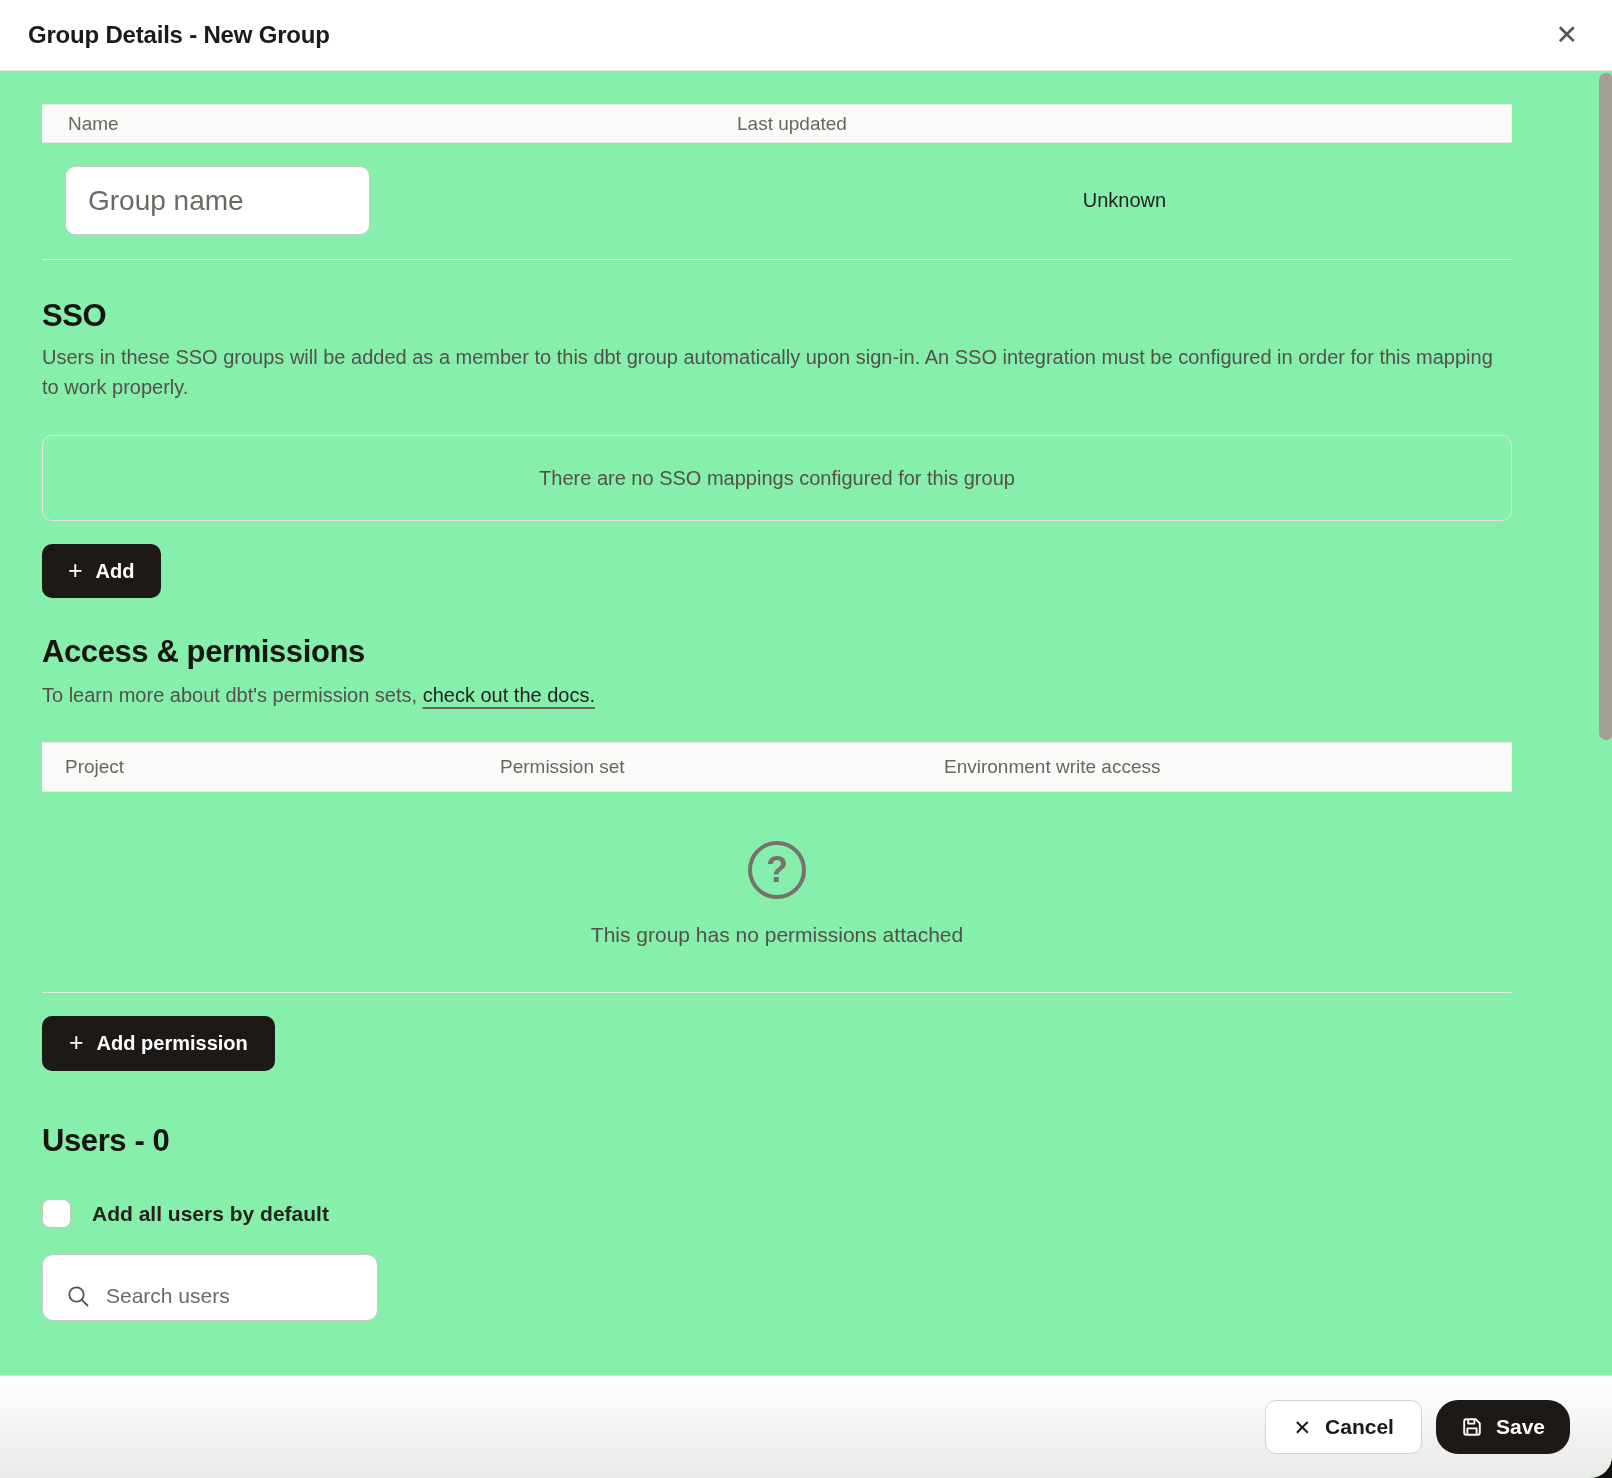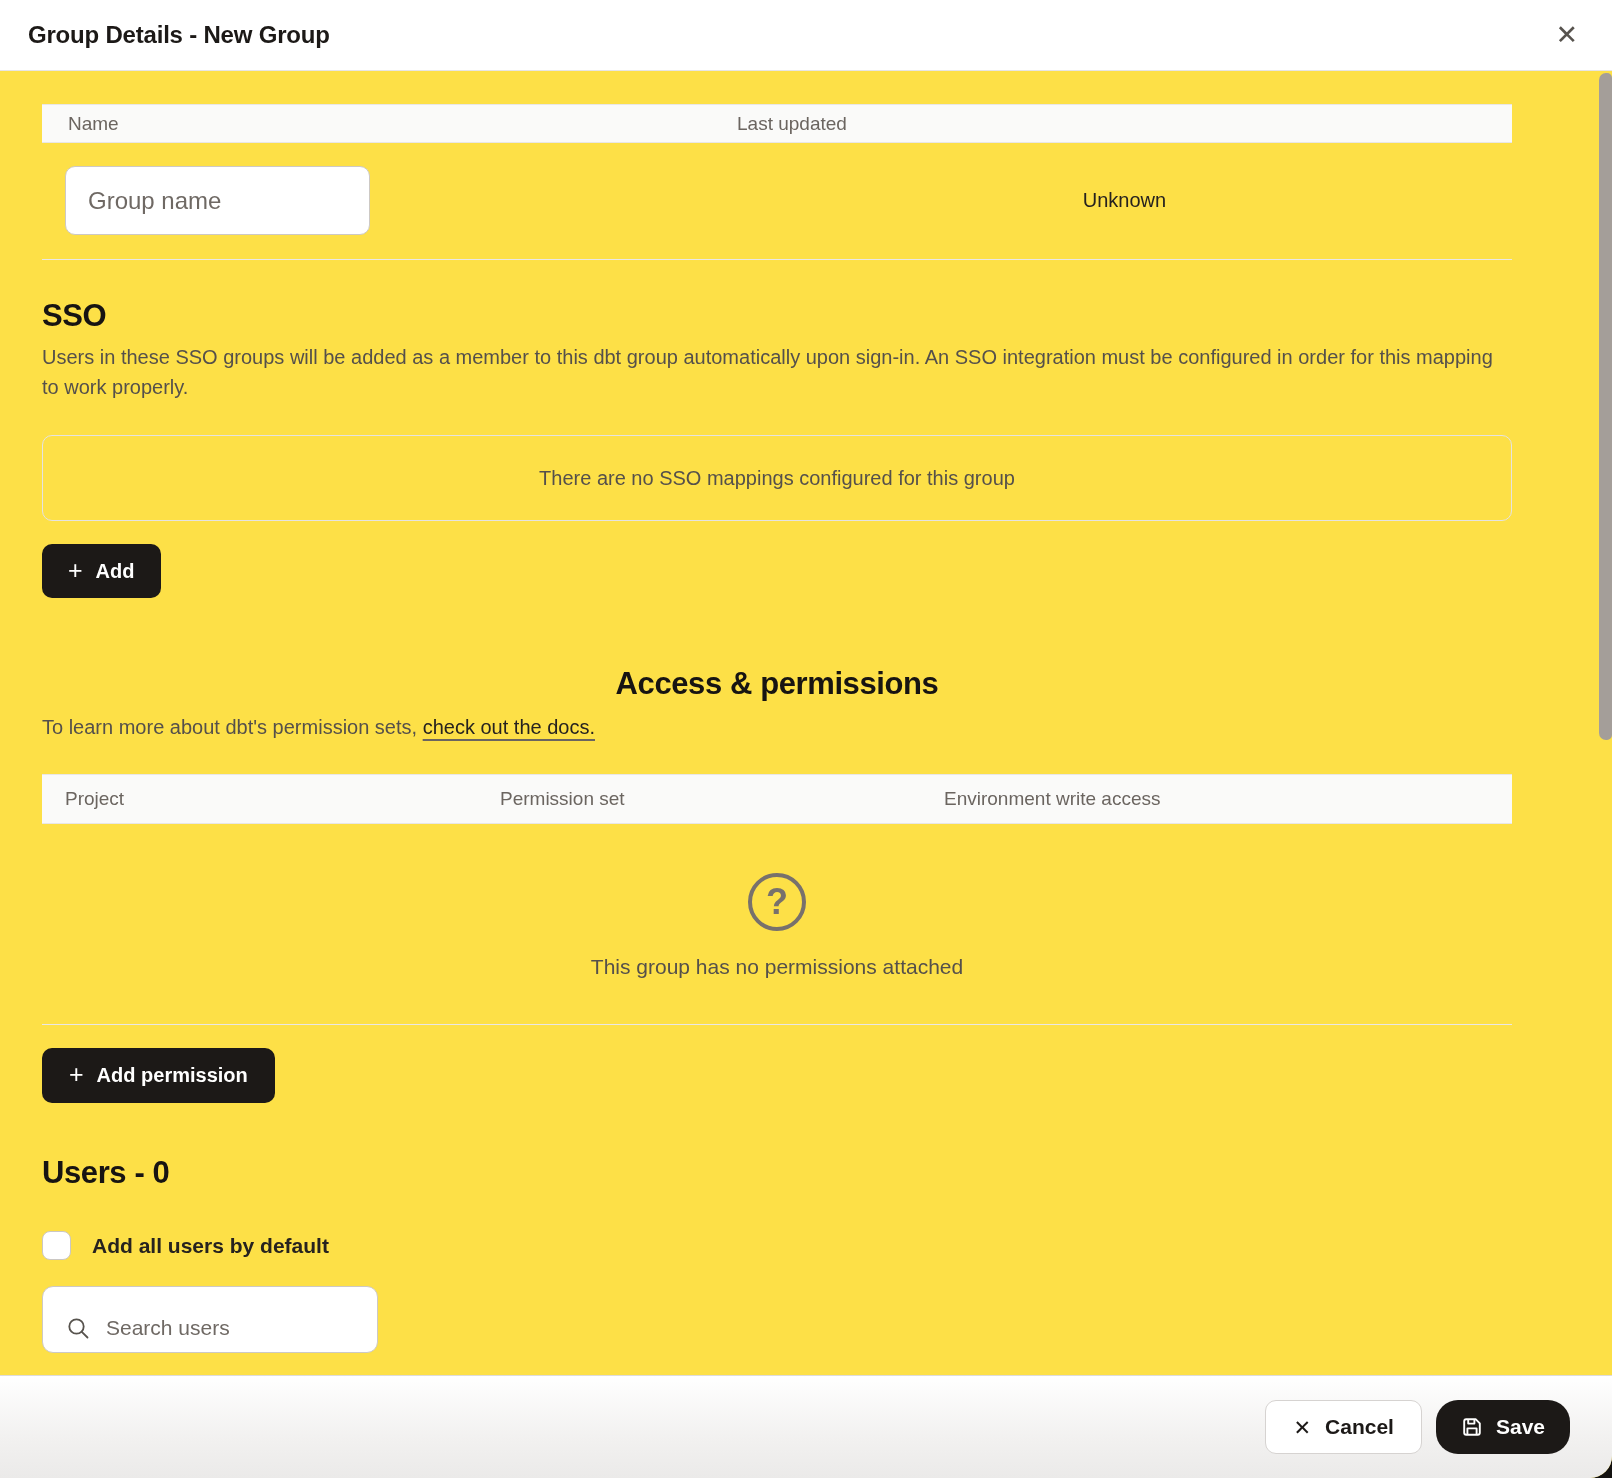--- a/index.html
+++ b/index.html
@@ -6,21 +6,21 @@
   html, body {
     width: 1612px; height: 1478px;
     background: #141210;
     font-family: "Liberation Sans", sans-serif;
     color: #1c1917;
     overflow: hidden;
   }
   .modal {
     position: relative;
     width: 1612px; height: 1478px;
-    background: #fde047;
+    background: #86efac;
     border-bottom-right-radius: 22px;
     overflow: hidden;
   }
   
   .modal-header {
     height: 71px;
     border-bottom: 1px solid #e7e5e4;
     display: flex; align-items: center; justify-content: space-between;
     padding: 0 32px 0 28px;
     background: #fff;
@@ -45,21 +45,21 @@
   }
   .thead-1 { grid-template-columns: 669px auto; height: 39px; padding-left: 26px; margin-top: 32px; }
   .trow-1 {
     display: grid; grid-template-columns: 672px auto; align-items: center;
     padding: 23px 0 24px 23px;
     border-bottom: 1px solid #e9e7e6;
   }
   .name-input {
     width: 305px; height: 69px;
     border: 1px solid #cdc9c5; border-radius: 10px;
-    font-size: 24px; padding: 0 22px; color: #1c1917; outline: none;
+    font-size: 28px; padding: 0 22px; color: #1c1917; outline: none;
     font-family: "Liberation Sans", sans-serif;
   }
   .name-input::placeholder { color: #6f6964; }
   .cell-plain { font-size: 20px; color: #26221f; text-align: center; }
   h2.section-heading {
     font-size: 31px; font-weight: 700; letter-spacing: -0.4px; color: #171412;
   }
   .sso-heading { margin-top: 38px; }
   .section-desc {
     margin-top: 8px; font-size: 20px; line-height: 30px;
@@ -74,21 +74,21 @@
   .btn-dark {
     display: inline-flex; align-items: center; gap: 13px;
     background: #1c1917; color: #ffffff;
     border: none; border-radius: 10px; cursor: pointer;
     height: 54px; padding: 0 26px;
     font-size: 20px; font-weight: 600;
     font-family: "Liberation Sans", sans-serif;
   }
   .btn-dark .plus-glyph { font-size: 25px; font-weight: 300; line-height: 1; margin-top: -2px; }
   .add-sso-btn { margin-top: 23px; }
-  .perm-heading { margin-top: 68px; text-align: center; }
+  .perm-heading { margin-top: 36px; }
   .perm-desc { margin-top: 14px; font-size: 20px; color: #55504b; }
   .docs-link {
     color: #26221f; font-weight: 500; text-decoration: underline;
     text-decoration-color: #6b6560; text-underline-offset: 5px; text-decoration-thickness: 1.5px;
     cursor: pointer;
   }
   .thead-2 { grid-template-columns: 435px 444px auto; height: 50px; padding-left: 23px; margin-top: 35px; }
   .perm-empty {
     border-bottom: 1px solid #e9e7e6;
     text-align: center;

